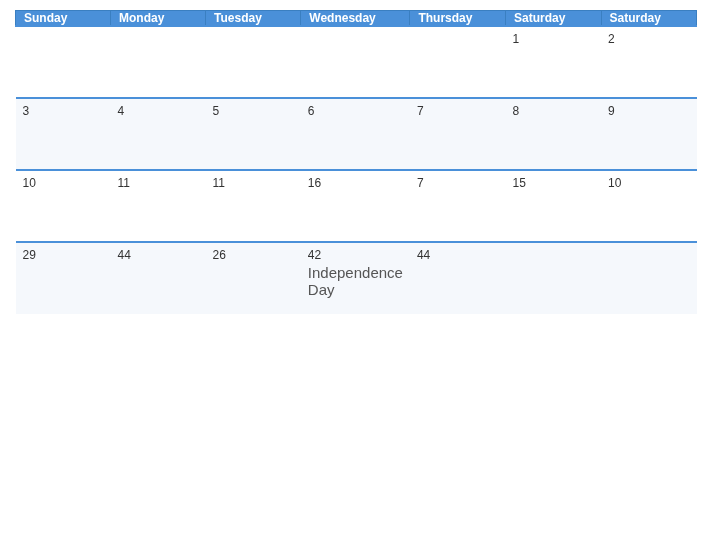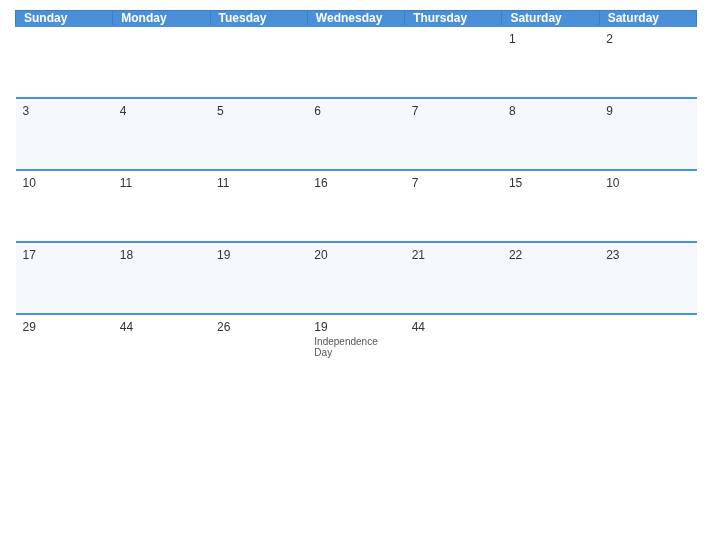--- a/index.html
+++ b/index.html
@@ -79,21 +79,21 @@
     }
     .calendar tbody tr:nth-child(even) td {
       background: #f5f8fc;
     }
     .day-num {
       font-size: 12px;
       color: #333;
       display: block;
     }
     .event-label {
-      font-size: 10px;
+      font-size: 15px;
       color: #555;
       display: block;
       margin-top: 2px;
     }
   </style>
 </head>
 <body>
 
 <div class="page">
 
@@ -164,53 +164,30 @@
           </td>
           <td>
             <span class="day-num">15</span>
           </td>
           <td>
             <span class="day-num">10</span>
           </td>
         </tr>
         <tr>
           <td>
-            <span class="day-num">17</span>
-          </td>
-          <td>
-            <span class="day-num">18</span>
-          </td>
-          <td>
-            <span class="day-num">19</span>
-          </td>
-          <td>
-            <span class="day-num">20</span>
-          </td>
-          <td>
-            <span class="day-num">21</span>
-          </td>
-          <td>
-            <span class="day-num">22</span>
-          </td>
-          <td>
-            <span class="day-num">23</span>
-          </td>
-        </tr>
-        <tr>
-          <td>
             <span class="day-num">29</span>
           </td>
           <td>
             <span class="day-num">44</span>
           </td>
           <td>
             <span class="day-num">26</span>
           </td>
           <td>
-            <span class="day-num">19</span>
+            <span class="day-num">42</span>
             <span class="event-label">Independence Day</span>
           </td>
           <td>
             <span class="day-num">44</span>
           </td>
           <td></td>
           <td></td>
         </tr>
       </tbody>
   </table>

